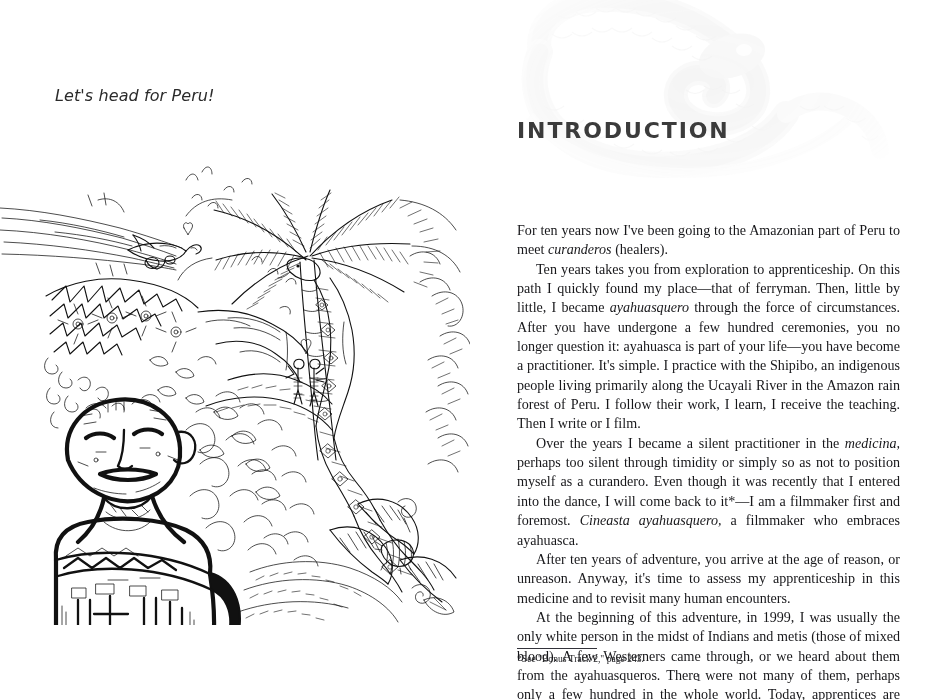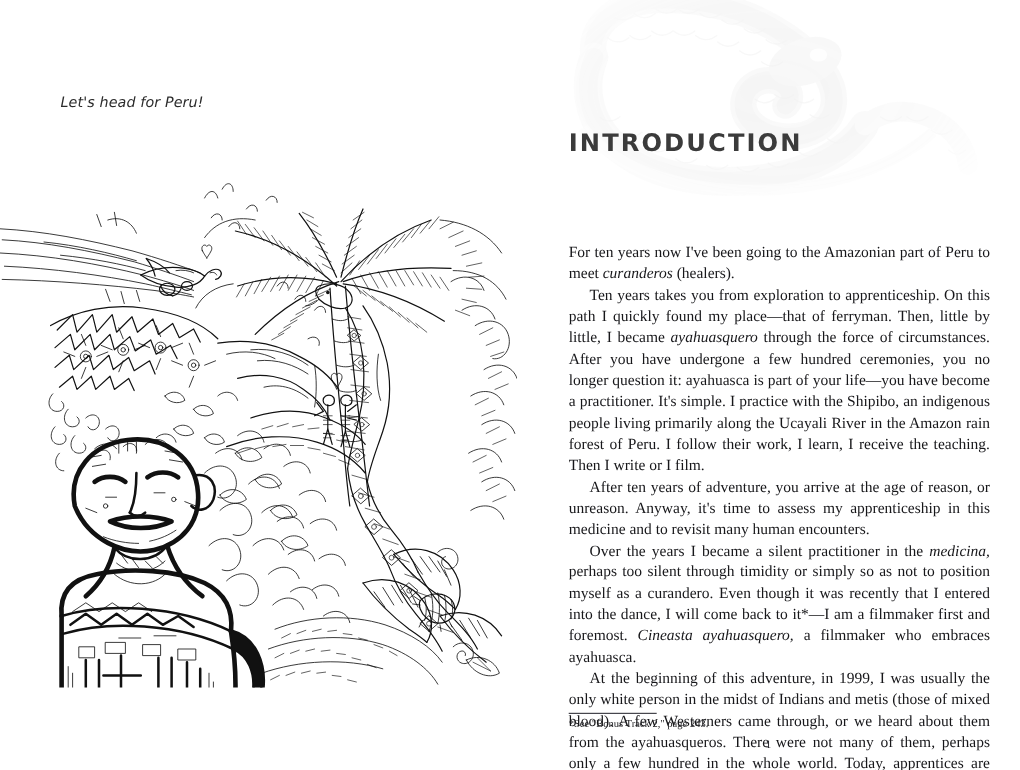--- a/index.html
+++ b/index.html
@@ -30,21 +30,21 @@
     width: 470px;
     height: 700px;
   }
 
   #illustration-caption {
     position: absolute;
     left: 55px;
     top: 86px;
     font-family: "DejaVu Sans", sans-serif;
     font-style: italic;
-    font-size: 13px;
+    font-size: 16px;
     color: #2b2b2b;
     letter-spacing: 0.1px;
     white-space: nowrap;
   }
 
   #illustration {
     position: absolute;
     left: 0px;
     top: 60px;
     width: 470px;
@@ -622,22 +622,22 @@
           <use href="#snakeBody"></use>
         </g>
       </svg>
     </div>
 
     <h1 id="chapter-title">INTRODUCTION</h1>
 
     <div id="body-text">
         <p class="first">For ten years now I've been going to the Amazonian part of Peru to meet <i>curanderos</i> (healers).</p>
         <p>Ten years takes you from exploration to apprenticeship. On this path I quickly found my place—that of ferryman. Then, little by little, I became <i>ayahuasquero</i> through the force of circumstances. After you have undergone a few hundred ceremonies, you no longer question it: ayahuasca is part of your life—you have become a practitioner. It's simple. I practice with the Shipibo, an indigenous people living primarily along the Ucayali River in the Amazon rain forest of Peru. I follow their work, I learn, I receive the teaching. Then I write or I film.</p>
+        <p>Over the years I became a silent practitioner in the <i>medicina,</i> perhaps too silent through timidity or simply so as not to position myself as a curandero. Even though it was recently that I entered into the dance, I will come back to it*—I am a filmmaker first and foremost. <i>Cineasta ayahuasquero,</i> a filmmaker who embraces ayahuasca.</p>
         <p>After ten years of adventure, you arrive at the age of reason, or unreason. Anyway, it's time to assess my apprenticeship in this medicine and to revisit many human encounters.</p>
-        <p>Over the years I became a silent practitioner in the <i>medicina,</i> perhaps too silent through timidity or simply so as not to position myself as a curandero. Even though it was recently that I entered into the dance, I will come back to it*—I am a filmmaker first and foremost. <i>Cineasta ayahuasquero,</i> a filmmaker who embraces ayahuasca.</p>
         <p>At the beginning of this adventure, in 1999, I was usually the only white person in the midst of Indians and metis (those of mixed blood). A few Westerners came through, or we heard about them from the ayahuasqueros. There were not many of them, perhaps only a few hundred in the whole world. Today, apprentices are numerous and some have become skillful healers. Thousands take the journey</p>
       </div>
 
     <div id="footnote-area">
       <div id="footnote-rule"></div>
       <div id="footnote-text">*See "Bonus Track 2," page 243.</div>
     </div>
 
     <div id="page-number">1</div>
   </div>

